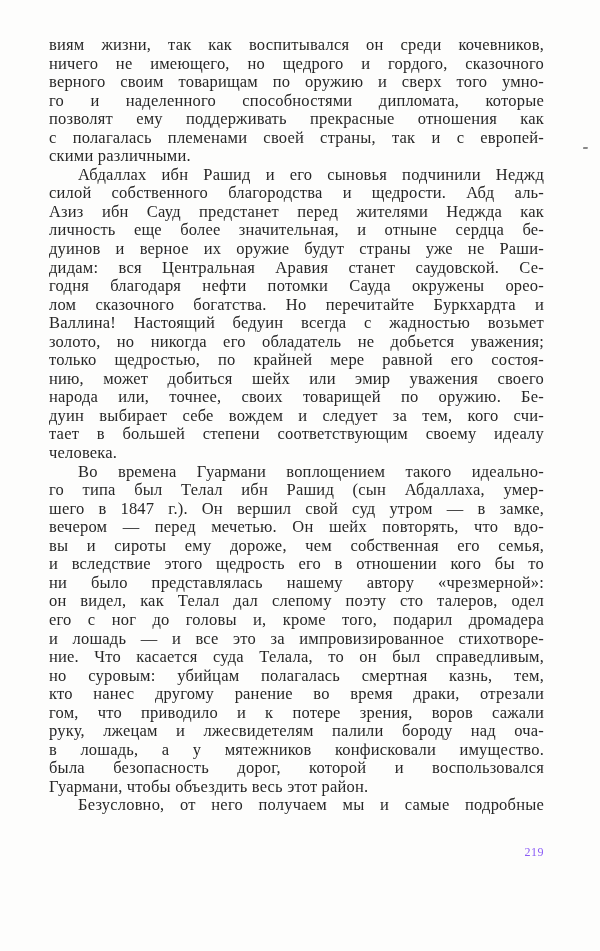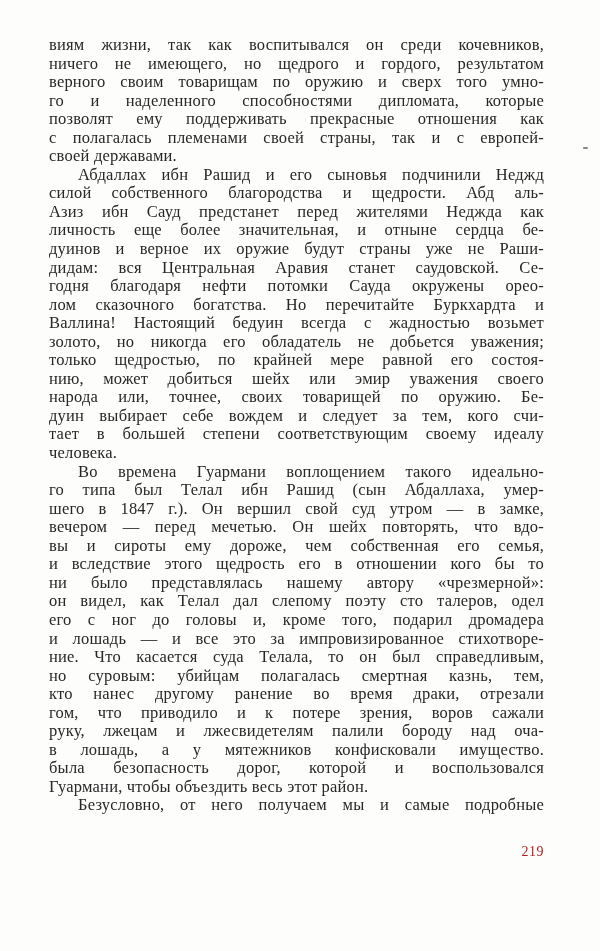--- a/index.html
+++ b/index.html
@@ -40,49 +40,49 @@
   .line.indent {
     text-indent: 29px;
   }
   .line.endline {
     text-align-last: left;
   }
   .page-number {
     position: absolute;
     top: 843px;
     right: 56px;
-    font-size: 14px;
+    font-size: 12px;
     line-height: 18.55px;
     letter-spacing: 0.5px;
-    color: #b91c1c;
+    color: #8b5cf6;
   }
   .scan-speck {
     position: absolute;
     background: #4a4a4a;
     opacity: 0.65;
     border-radius: 1px;
   }
   .speck-1 {
     left: 583px; top: 147px;
     width: 5px; height: 2px;
     transform: rotate(-4deg);
   }
 </style>
 </head>
 <body>
 
 <div class="book-page">
   <div class="text-block">
       <div class="line">виям жизни, так как воспитывался он среди кочевников,</div>
-      <div class="line">ничего не имеющего, но щедрого и гордого, результатом</div>
+      <div class="line">ничего не имеющего, но щедрого и гордого, сказочного</div>
       <div class="line">верного своим товарищам по оружию и сверх того умно-</div>
       <div class="line">го и наделенного способностями дипломата, которые</div>
       <div class="line">позволят ему поддерживать прекрасные отношения как</div>
       <div class="line">с полагалась племенами своей страны, так и с европей-</div>
-      <div class="line endline">своей державами.</div>
+      <div class="line endline">скими различными.</div>
       <div class="line indent">Абдаллах ибн Рашид и его сыновья подчинили Неджд</div>
       <div class="line">силой собственного благородства и щедрости. Абд аль-</div>
       <div class="line">Азиз ибн Сауд предстанет перед жителями Неджда как</div>
       <div class="line">личность еще более значительная, и отныне сердца бе-</div>
       <div class="line">дуинов и верное их оружие будут страны уже не Раши-</div>
       <div class="line">дидам: вся Центральная Аравия станет саудовской. Се-</div>
       <div class="line">годня благодаря нефти потомки Сауда окружены орео-</div>
       <div class="line">лом сказочного богатства. Но перечитайте Буркхардта и</div>
       <div class="line">Валлина! Настоящий бедуин всегда с жадностью возьмет</div>
       <div class="line">золото, но никогда его обладатель не добьется уважения;</div>

